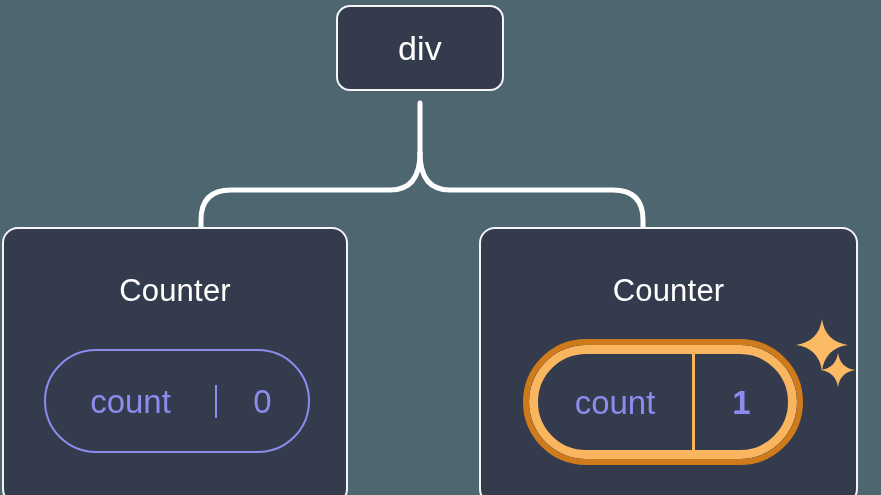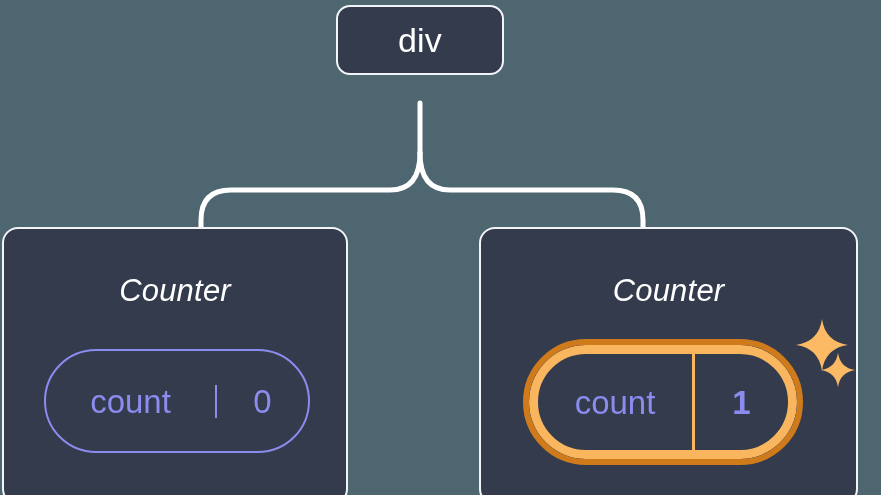--- a/index.html
+++ b/index.html
@@ -38,21 +38,21 @@
     position: absolute;
     background: #333b4c;
     border: 2px solid #f2f4f7;
     border-radius: 14px;
   }
 
   .root-box {
     left: 336px;
     top: 5px;
     width: 168px;
-    height: 70px;
+    height: 86px;
     display: flex;
     align-items: center;
     justify-content: center;
   }
 
   .root-label {
     color: #ffffff;
     font-size: 34px;
     font-weight: 300;
     letter-spacing: 0.2px;
@@ -72,21 +72,20 @@
     position: absolute;
     top: 46px;
     left: 0;
     width: 100%;
     text-align: center;
     color: #ffffff;
     font-size: 31px;
     font-weight: 300;
     letter-spacing: 0.2px;
     line-height: 1;
-    font-style: italic;
   }
 
   
   .pill {
     position: absolute;
     display: flex;
     align-items: center;
     overflow: hidden;
   }
 

